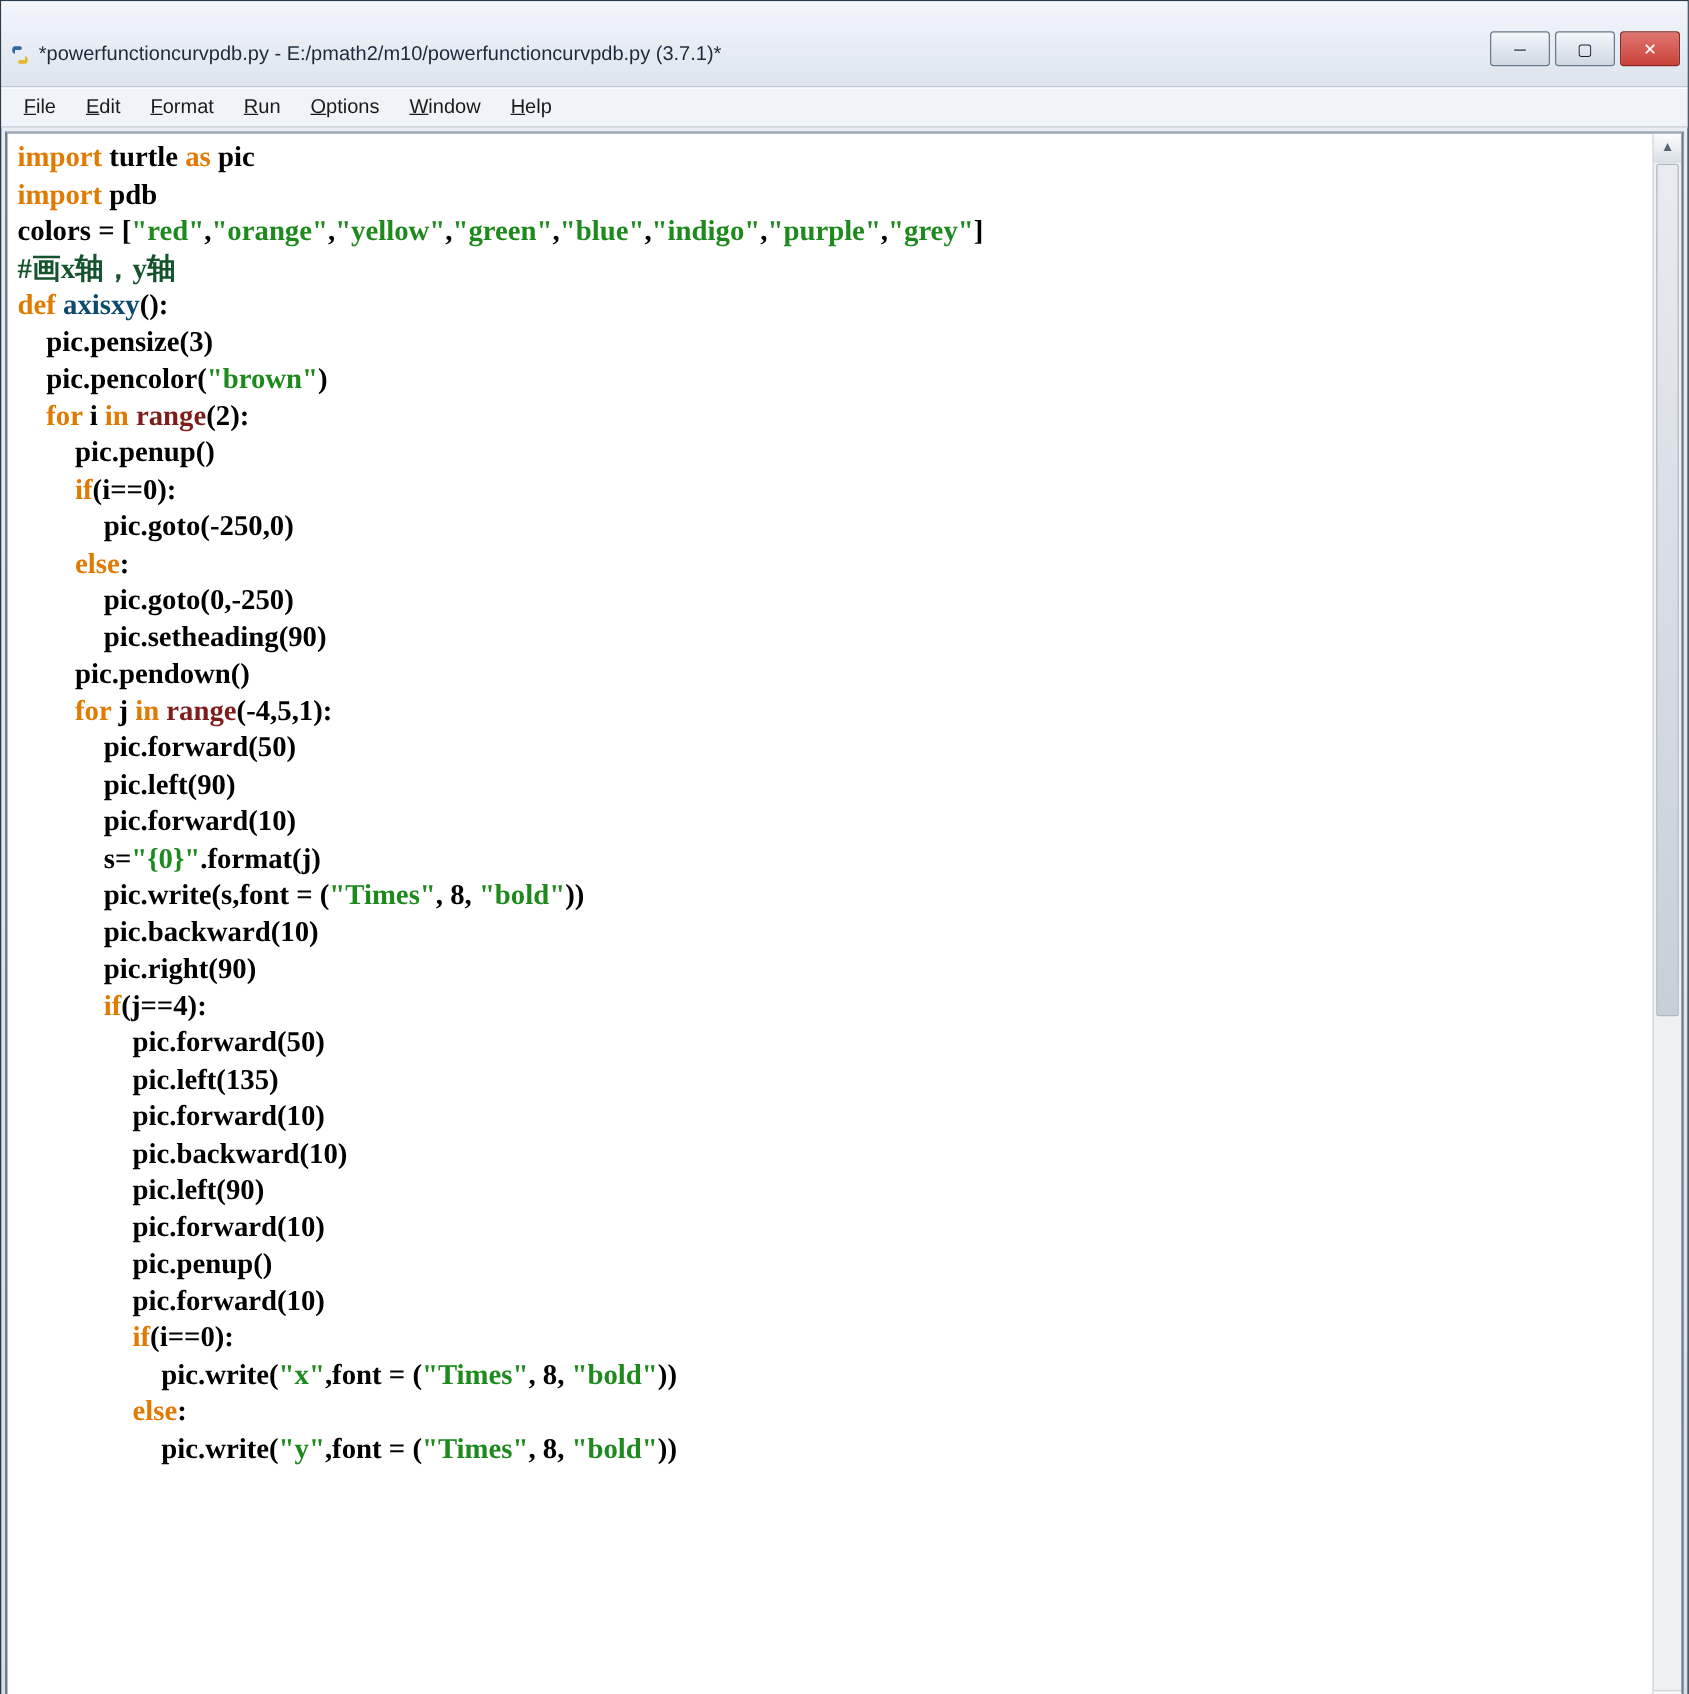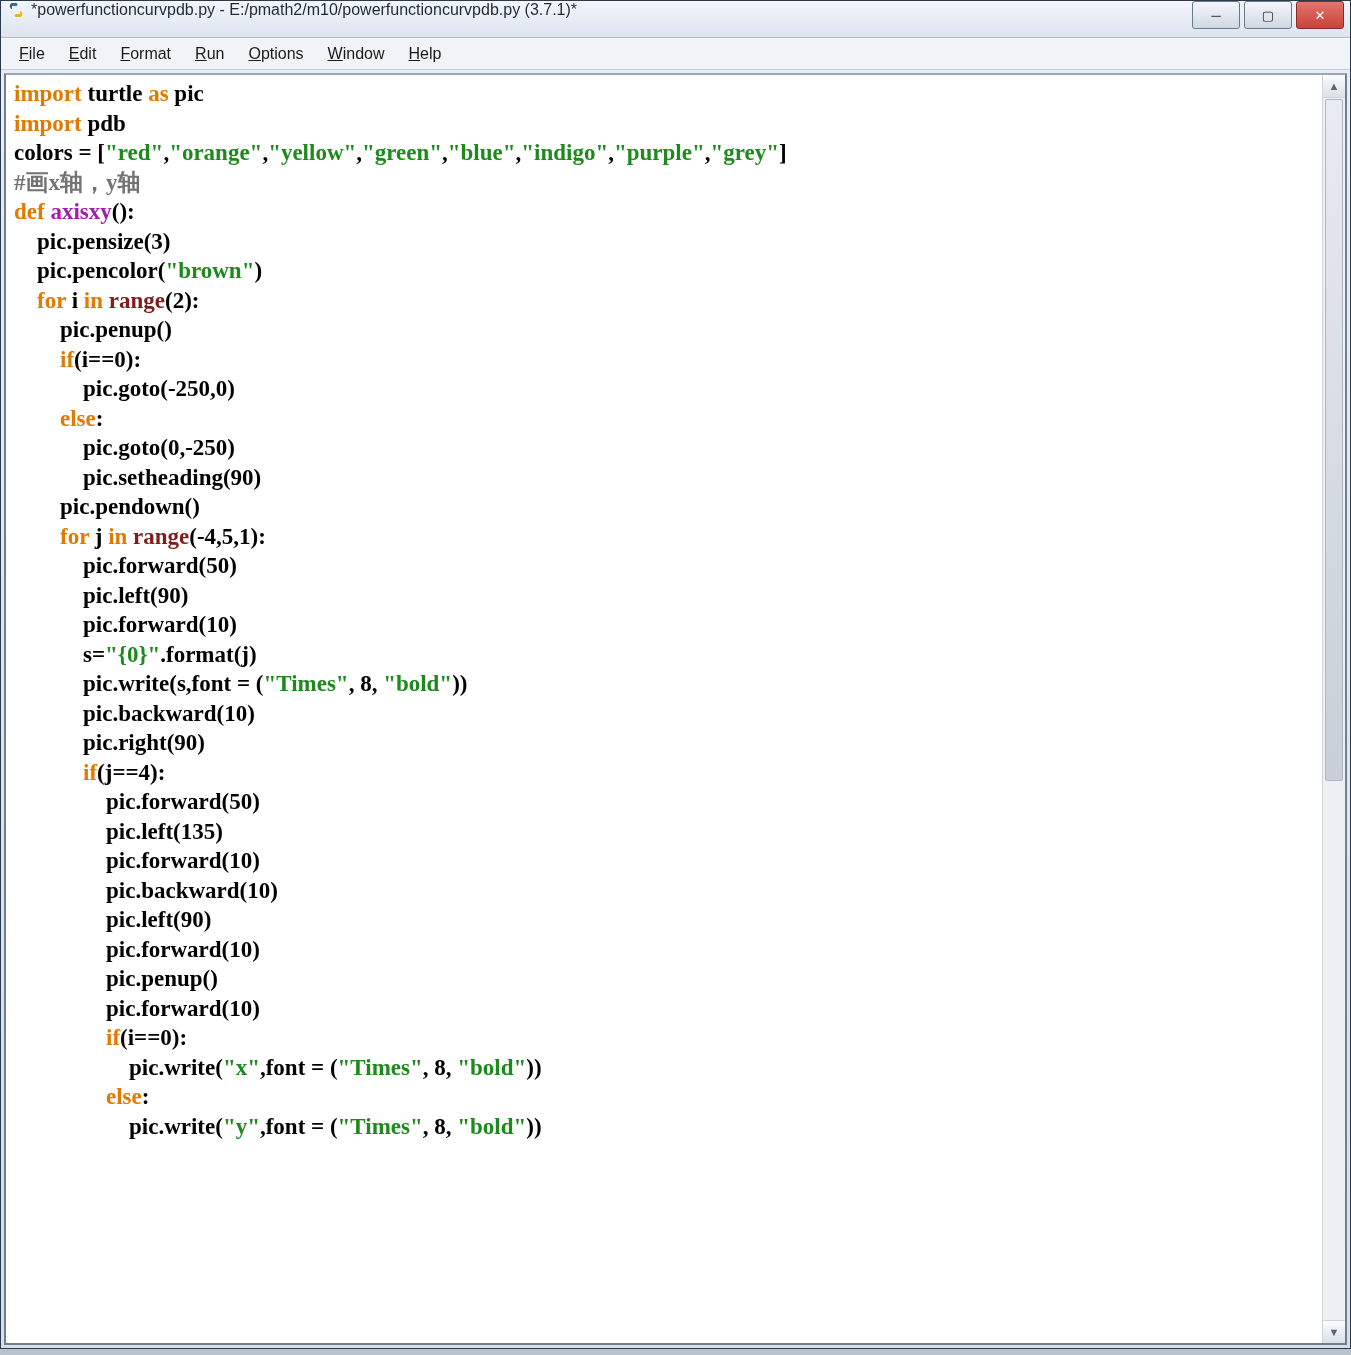--- a/index.html
+++ b/index.html
@@ -1,18 +1,18 @@
 <!DOCTYPE html>
 <html><head>
 <meta charset="utf-8">
 <style>
   html,body{margin:0;padding:0;width:1351px;height:1355px;font-family:Tahoma,Segoe UI,sans-serif;background:#b8c2cc;overflow:hidden}
   .window{position:absolute;left:0;top:0;width:1351px;box-sizing:border-box;background:#fff}
   .outer-chrome{border:1px solid #2a3a4a;background:linear-gradient(#e9eef4,#d6dee8)}
-  .titlebar{height:36px;display:flex;align-items:flex-start;background:linear-gradient(#f3f6fb,#dde4ee);border-bottom:1px solid #b0b8c3;padding:0 6px;gap:6px}
+  .titlebar{height:36px;display:flex;align-items:flex-end;background:linear-gradient(#f3f6fb,#dde4ee);border-bottom:1px solid #b0b8c3;padding:16px 6px;gap:6px}
   .titlebar .app-icon{width:18px;height:18px;display:flex;align-items:center;justify-content:center;font-size:13px}
   .titlebar .title{flex:none;font-size:16px;color:#1c2a3a}
   .titlebar .spacer{flex:1}
   .win-controls{display:flex;gap:0}
   .win-btn{width:46px;height:26px;border:1px solid #6a7a8a;background:linear-gradient(#f4f7fb,#cfd8e3);border-radius:3px;display:flex;align-items:center;justify-content:center;margin-left:4px;font-family:"Segoe UI Symbol",sans-serif;font-size:13px;color:#222}
   .win-btn.close{background:linear-gradient(#e0766f,#c9423a);color:#fff;border-color:#8a2a24}
   .menubar{height:30px;display:flex;align-items:center;background:#f0f3f7;border-top:1px solid #fff;border-bottom:1px solid #c6ccd4;padding:0 6px;gap:0;font-size:16px;color:#1a1a1a}
   .menu-item{padding:3px 12px}
   .menu-item .ul{text-decoration:underline}
   .editor-wrap{position:relative;border:2px solid #6f7f91;border-top-color:#9aa6b4;margin:3px;background:#fff}
@@ -20,22 +20,22 @@
   .code{position:absolute;inset:0;padding:4px 6px 4px 8px;white-space:pre;font-family:"Times New Roman",serif;font-weight:bold;font-size:23px;line-height:29.5px;color:#000}
   .vscroll{position:absolute;top:0;right:0;bottom:0;width:22px;background:#eef0f3;border-left:1px solid #cfd4db}
   .vscroll .arrow{position:absolute;left:0;width:22px;height:22px;background:linear-gradient(#fbfcfd,#dbe1e8);display:flex;align-items:center;justify-content:center;color:#5a6570;font-size:11px}
   .vscroll .arrow.up{top:0;border-bottom:1px solid #cfd4db}
   .vscroll .arrow.down{bottom:0;border-top:1px solid #cfd4db}
   .vscroll .thumb{position:absolute;left:2px;right:2px;top:24px;height:680px;background:linear-gradient(#e8ebef,#c8cfd8);border:1px solid #aeb6c0;border-radius:2px}
   
   .kw{color:#e07a00}   
   .nm{color:#000}      
   .st{color:#1e8a1e}   
-  .cm{color:#737373}   
-  .df{color:#a21caf}   
+  .cm{color:#14532d}   
+  .df{color:#0c4a6e}   
   .bi{color:#7f1d1d}   
 </style>
 </head>
 <body>
 
 <div class="window outer-chrome">
 
   <div class="titlebar">
     <span class="app-icon">
       <svg width="18" height="18" viewBox="0 0 18 18">

